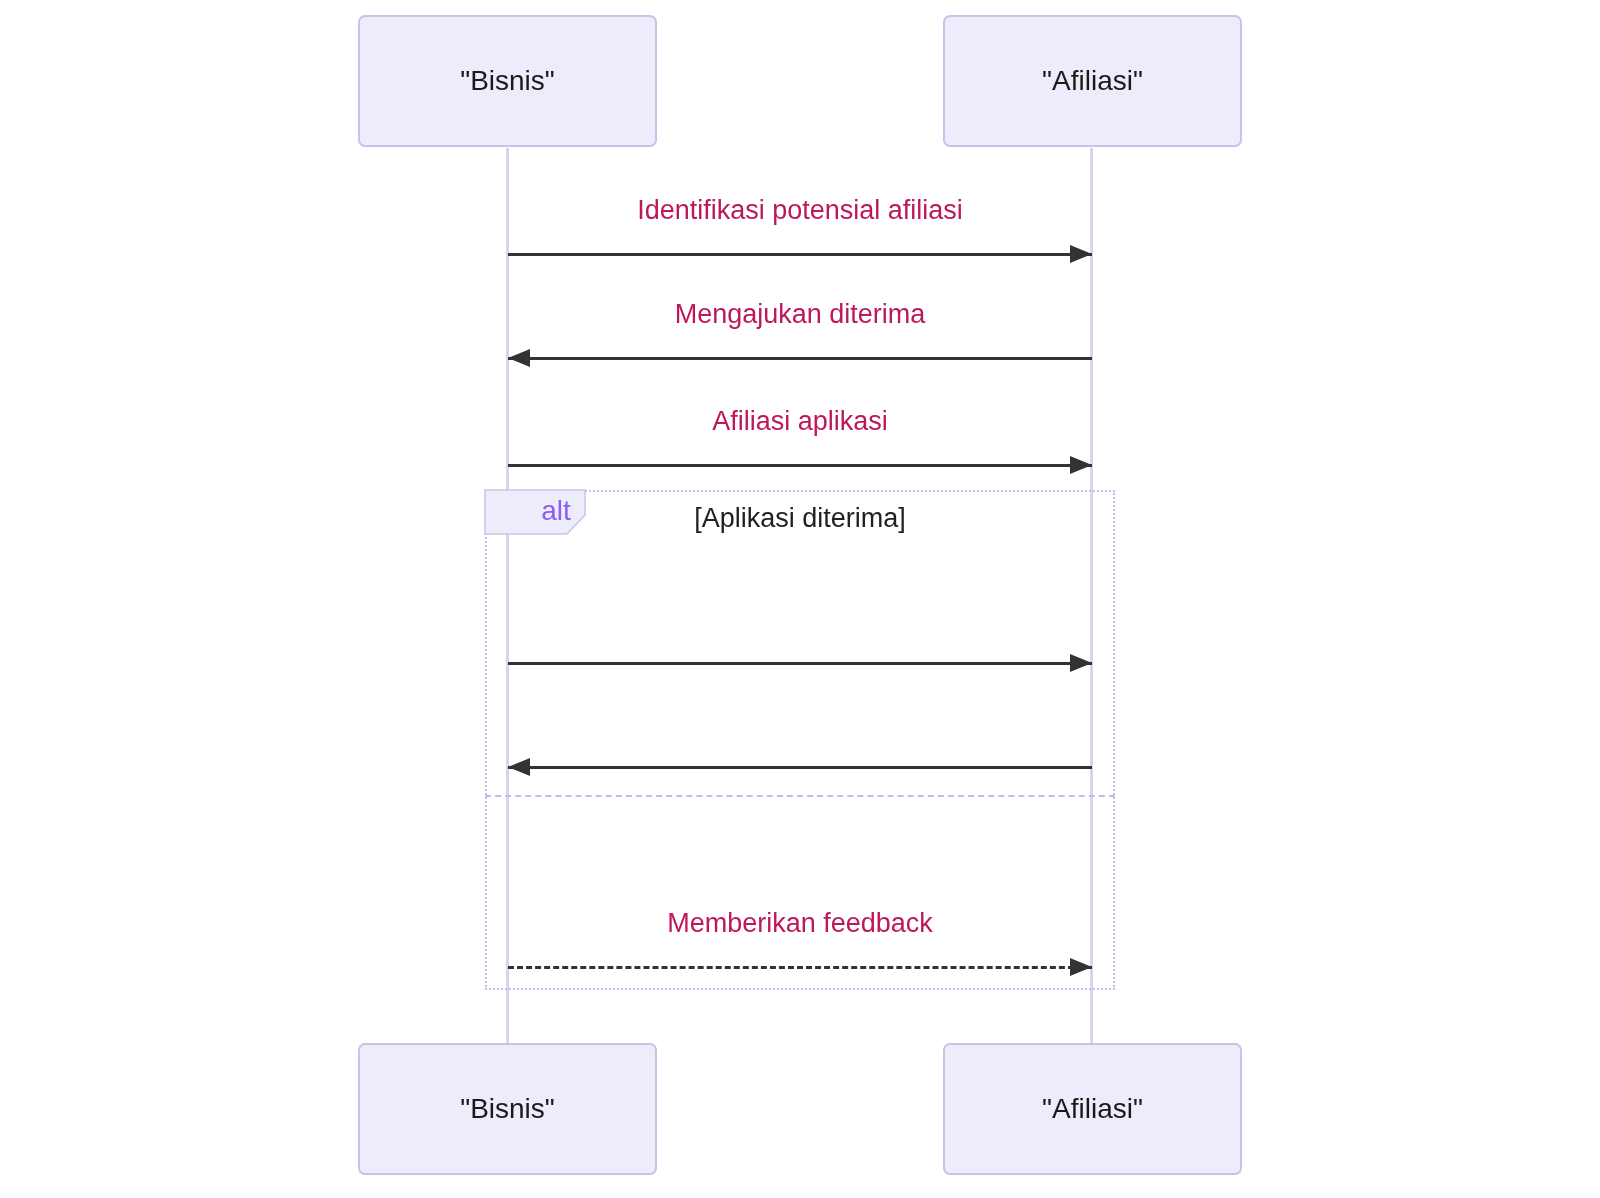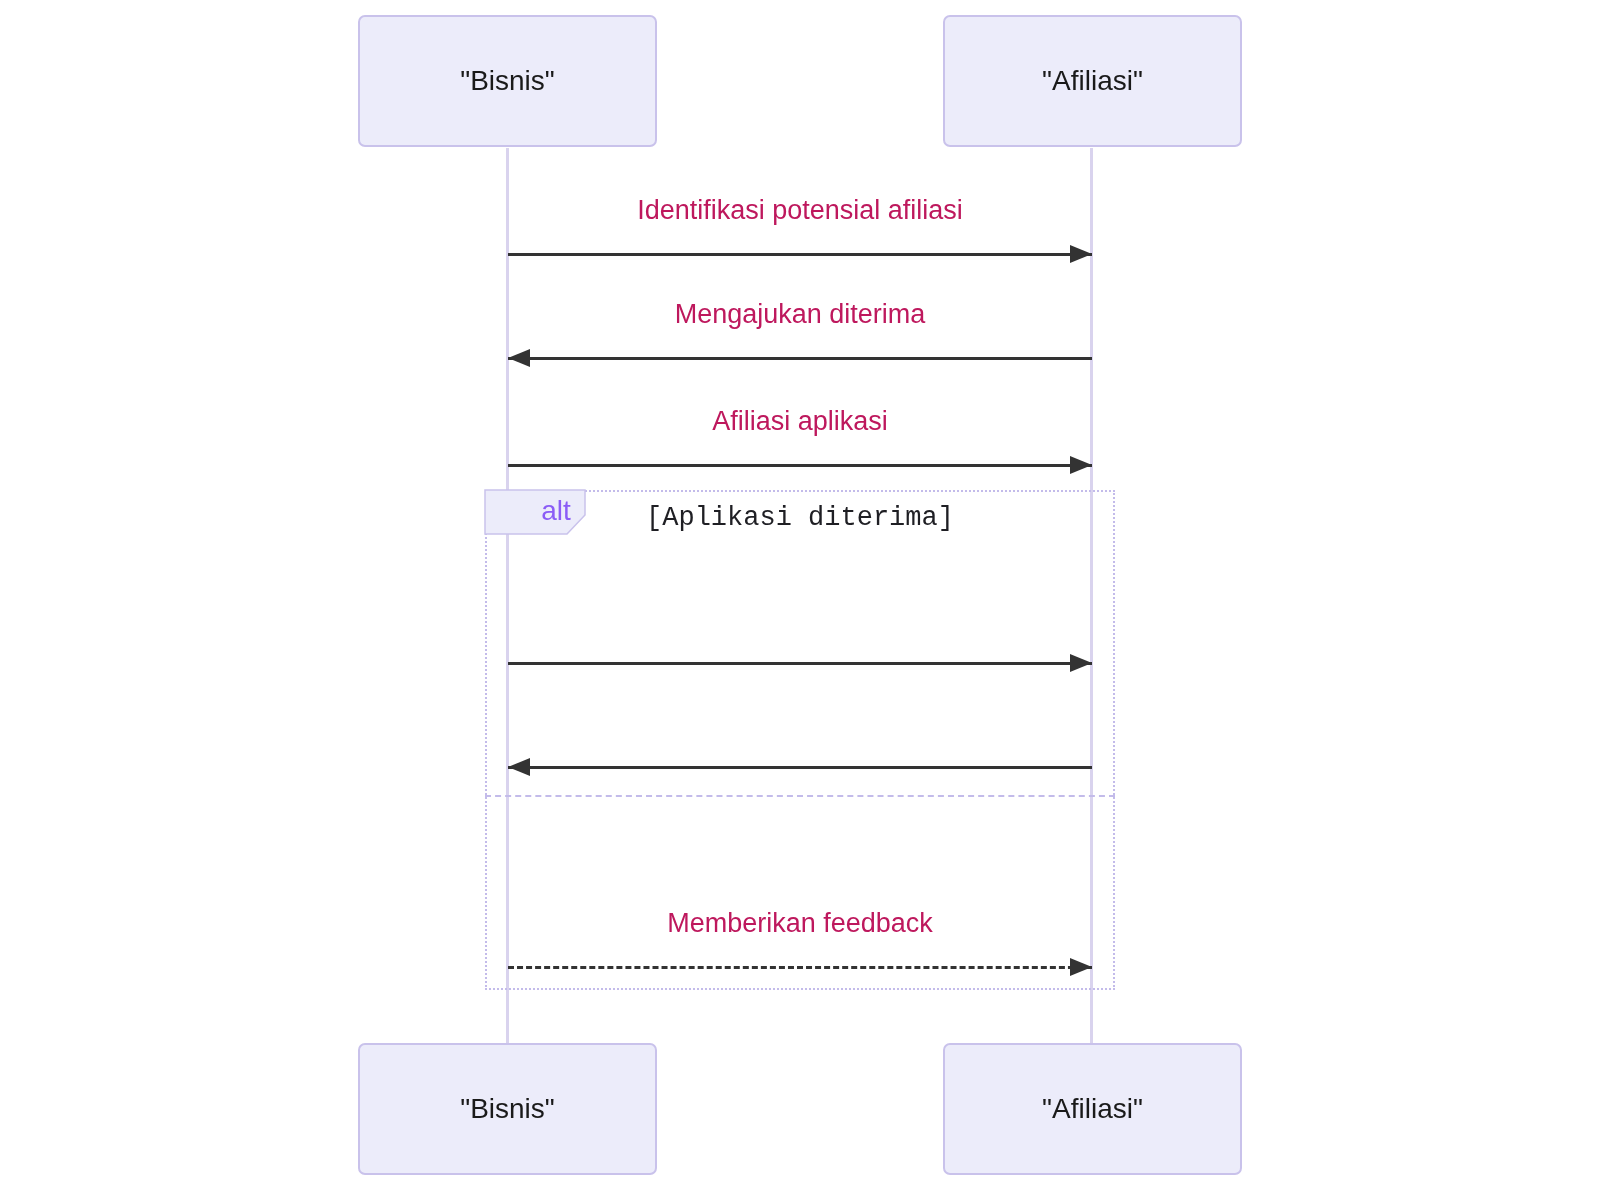--- a/index.html
+++ b/index.html
@@ -124,21 +124,21 @@
     left: 485px;
     width: 630px;
     height: 48px;
     line-height: 48px;
     text-align: center;
     font-size: 27px;
     color: #1f1f24;
     z-index: 4;
     white-space: nowrap;
   }
-  .alt-condition.first  { top: 494px; font-family: Liberation Mono, monospace; }
+  .alt-condition.first  { top: 494px; }
   .alt-condition.second { top: 804px; }
 </style>
 </head>
 <body>
 
 <div class="canvas">
 
   <div class="lifeline left"></div>
   <div class="lifeline right"></div>
 

